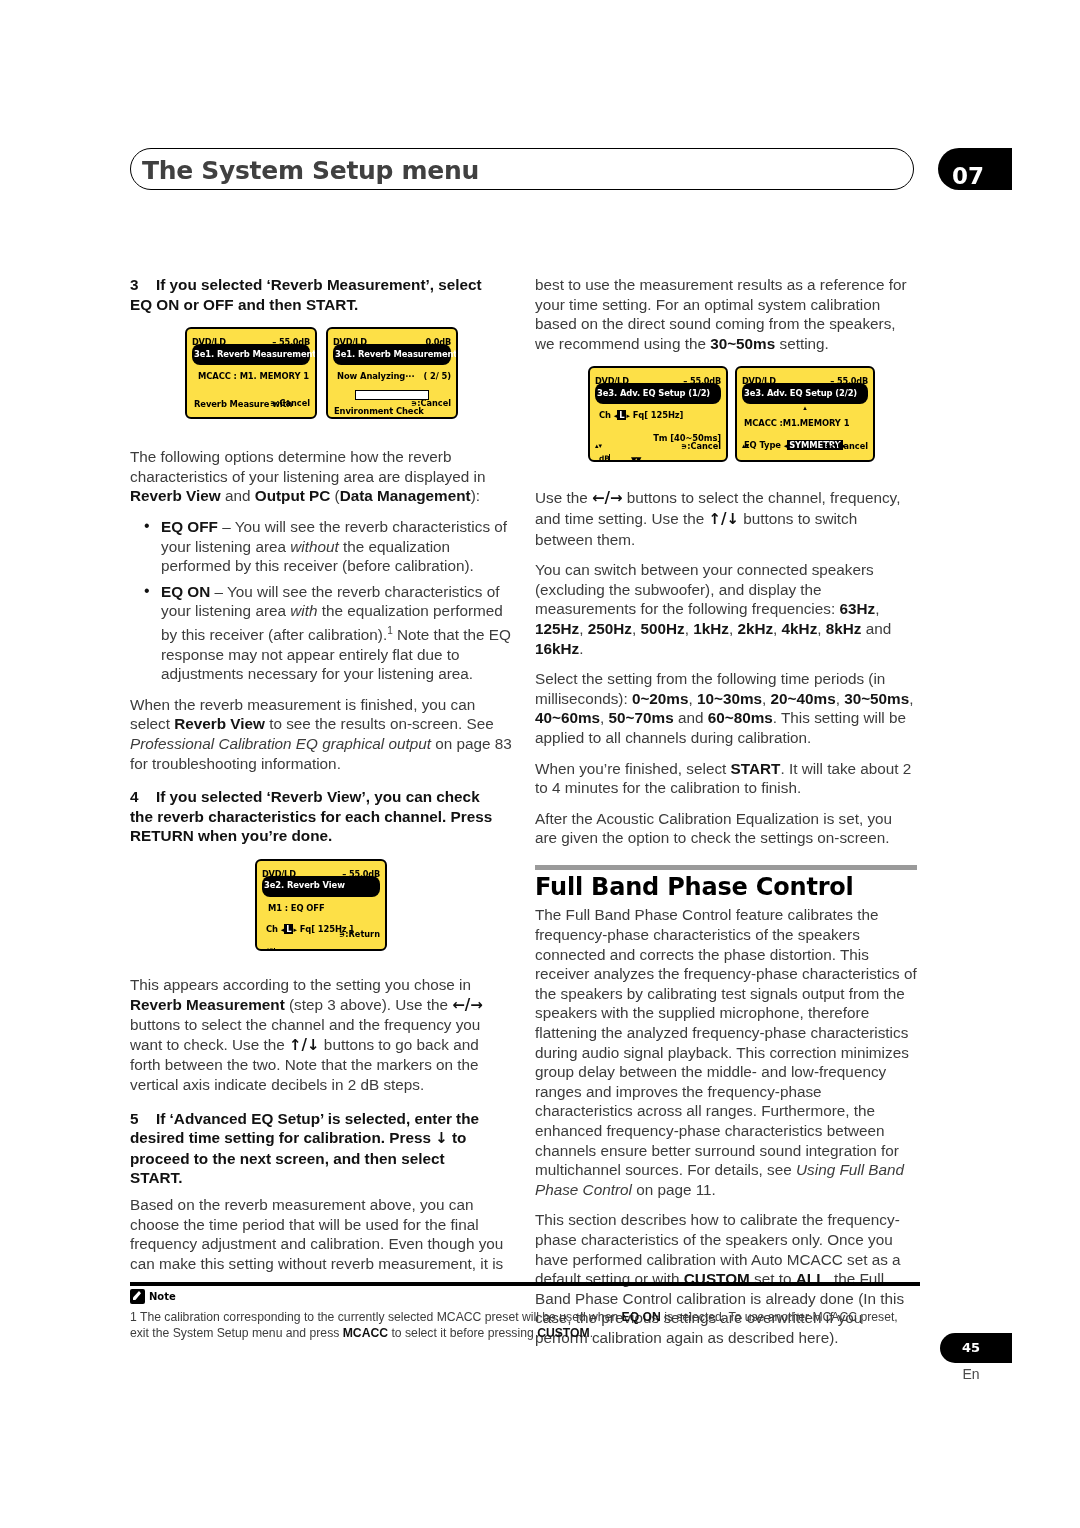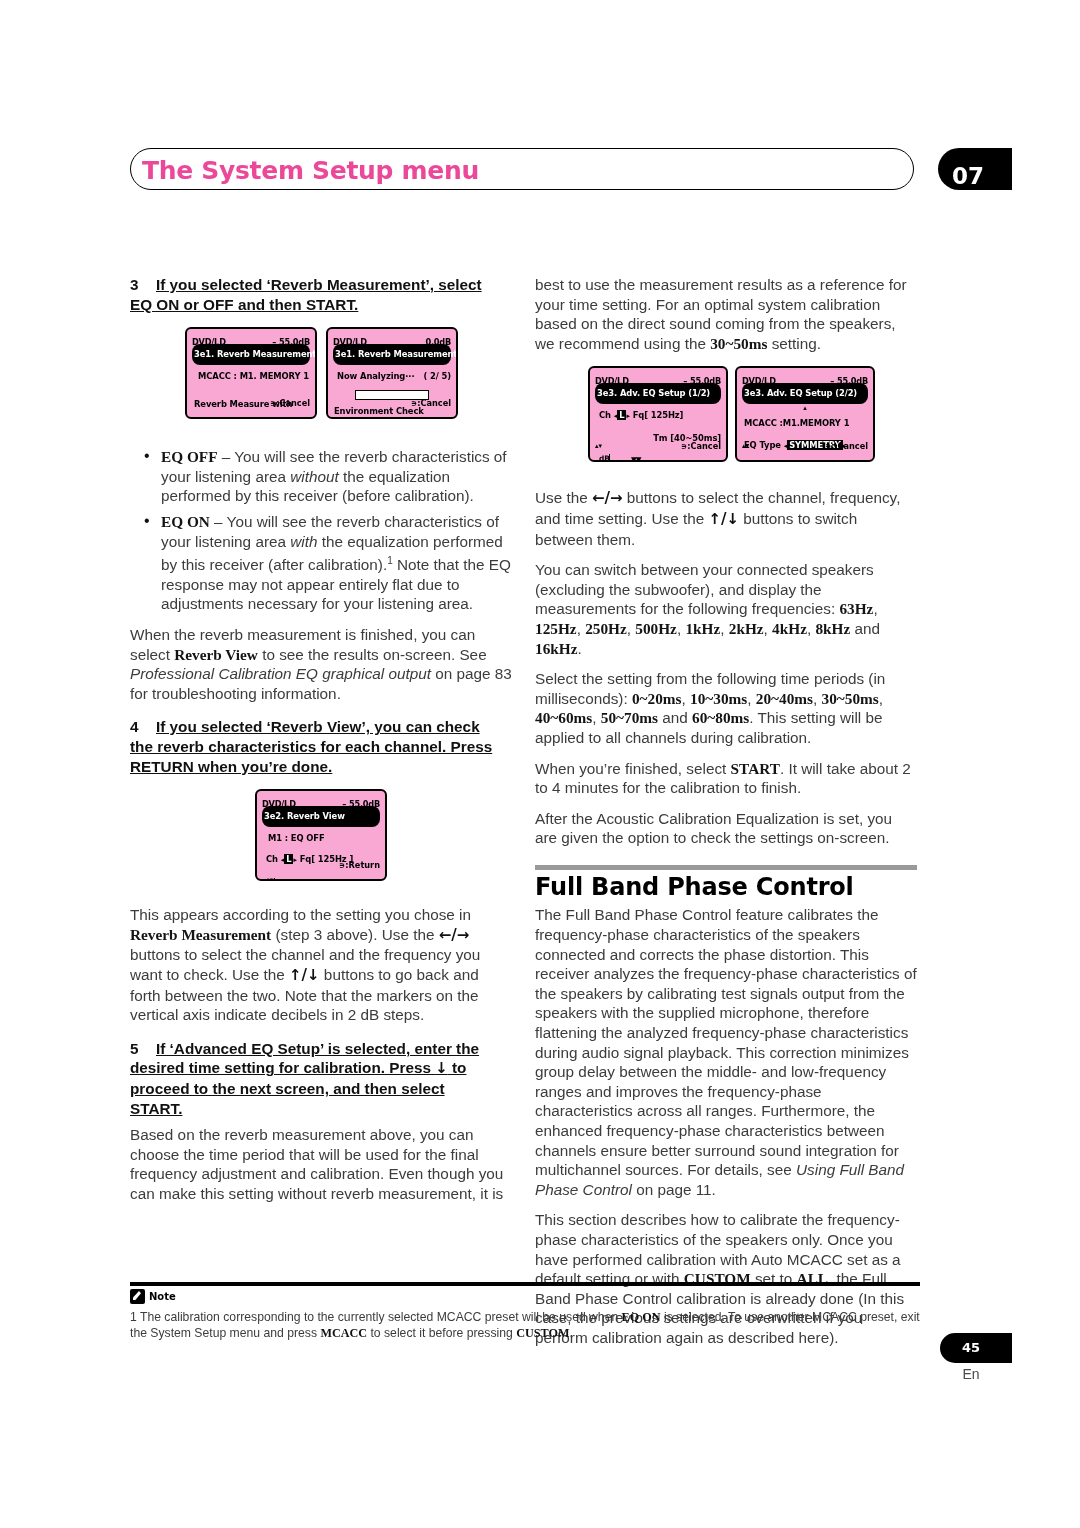--- a/index.html
+++ b/index.html
@@ -8,50 +8,50 @@
     font-family:"Liberation Sans", sans-serif;
     color:#231f20;position:relative;overflow:hidden;
   }
   .page{position:absolute;left:0;top:0;width:1080px;height:1528px;}
 
   
   .hdr{position:absolute;left:130px;top:148px;width:790px;height:44px;}
   .hdr-pill{position:absolute;left:0;top:0;width:784px;height:42px;
     border:1.6px solid #000;border-radius:21px;box-sizing:border-box;background:#fff;}
   .hdr-title{position:absolute;left:12px;top:8px;font-size:25px;font-weight:bold;
-    letter-spacing:-0.3px;color:#ec4899;font-family:"DejaVu Sans", sans-serif;}
+    letter-spacing:-0.3px;color:#404040;font-family:"DejaVu Sans", sans-serif;}
   .chap-tab{position:absolute;left:938px;top:148px;width:74px;height:42px;background:#000;
     border-top-left-radius:21px;border-bottom-left-radius:21px;}
   .chap-num{position:absolute;left:952px;top:155px;color:#fff;font-size:23px;font-weight:bold;
     font-family:"DejaVu Sans", sans-serif;margin-top:8px;}
 
   
   .col{position:absolute;width:382px;font-size:15.3px;line-height:19.6px;color:#3c3c3c;}
   .col-l{left:130px;top:275px;}
   .col-r{left:535px;top:275px;}
   p{margin:0 0 11px 0;}
-  b,strong{color:#141414;font-weight:bold;font-family:Liberation Serif, serif;}
+  b,strong{color:#141414;font-weight:bold;}
   i,em{font-style:italic;}
-  .step{font-weight:bold;color:#111;margin:0 16px 7px 0;line-height:19.6px;text-decoration:underline;}
+  .step{font-weight:bold;color:#111;margin:0 16px 7px 0;line-height:19.6px;}
   .step .n{display:inline-block;width:26px;}
   ul.bul{list-style:none;margin:0 0 11px 0;padding:0;}
   ul.bul li{position:relative;padding-left:31px;margin-bottom:6px;}
   ul.bul li:before{content:"\2022";position:absolute;left:14px;top:-1px;font-size:16px;color:#111;}
   sup{font-size:10px;vertical-align:super;}
 
   .arrow{font-family:"DejaVu Sans", sans-serif;font-weight:bold;font-size:15px;color:#111;}
 
   
   .sec-rule{height:5px;background:#9a9a9a;margin:17px 0 8px 0;}
   .sec-h{font-size:24px;font-weight:bold;color:#000;margin:0 0 8px 0;
     font-family:"DejaVu Sans", sans-serif;letter-spacing:-0.2px;}
 
   
   .lcdwrap{position:relative;}
-  .lcd{position:absolute;background:#f9a8d4;border:2.4px solid #000;border-radius:6px;
+  .lcd{position:absolute;background:#fde047;border:2.4px solid #000;border-radius:6px;
     box-sizing:border-box;overflow:hidden;
     font-family:"DejaVu Sans", sans-serif;color:#000;}
   .lcd .in{position:absolute;left:5px;top:4px;right:5px;bottom:4px;}
   .ltop{position:relative;height:11px;font-size:8.2px;font-weight:bold;letter-spacing:-0.2px;}
   .ltop .r{position:absolute;right:0;top:0;}
   .lbar{background:#000;color:#fff;font-size:8.4px;font-weight:bold;padding:0.5px 2px;
     letter-spacing:-0.1px;white-space:nowrap;border-radius:8px;}
   .lrow{font-size:8.4px;font-weight:bold;letter-spacing:-0.1px;white-space:nowrap;margin-top:2px;}
   .inv{background:#000;color:#fff;padding:0 2px;}
   .lcancel{position:absolute;right:0;bottom:0;font-size:8.2px;font-weight:bold;}
@@ -133,20 +133,21 @@
             <span style="position:absolute;right:0;">( 2/ 5)</span>
           </div>
           <div class="pbar"></div>
           <div class="lrow" style="padding-left:1px;">Environment Check</div>
 
           <div class="lcancel"><span>∍</span><span>:Cancel</span></div>
         </div>
       </div>
     </div>
 
+    <p><span>The following options determine how the reverb characteristics of your listening area are displayed in </span><b>Reverb View</b><span> and </span><b>Output PC</b><span> (</span><b>Data Management</b><span>):</span></p>
 
     <ul class="bul">
       <li><b>EQ OFF</b><span> – You will see the reverb characteristics of your listening area </span><i>without</i><span> the equalization performed by this receiver (before calibration).</span></li>
       <li><b>EQ ON</b><span> – You will see the reverb characteristics of your listening area </span><i>with</i><span> the equalization performed by this receiver (after calibration).</span><sup>1</sup><span> Note that the EQ response may not appear entirely flat due to adjustments necessary for your listening area.</span></li>
     </ul>
 
     <p><span>When the reverb measurement is finished, you can select </span><b>Reverb View</b><span> to see the results on-screen. See </span><i>Professional Calibration EQ graphical output</i><span> on page 83 for troubleshooting information.</span></p>
 
     <div class="step" style="margin-top:14px;">
       <span class="n">4</span><span>If you selected ‘Reverb View’, you can check the reverb characteristics for each channel. Press RETURN when you’re done.</span>

